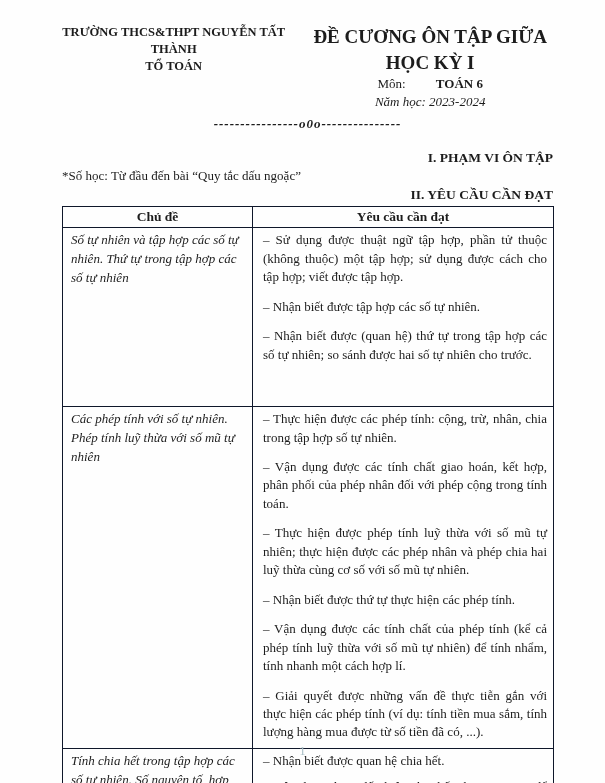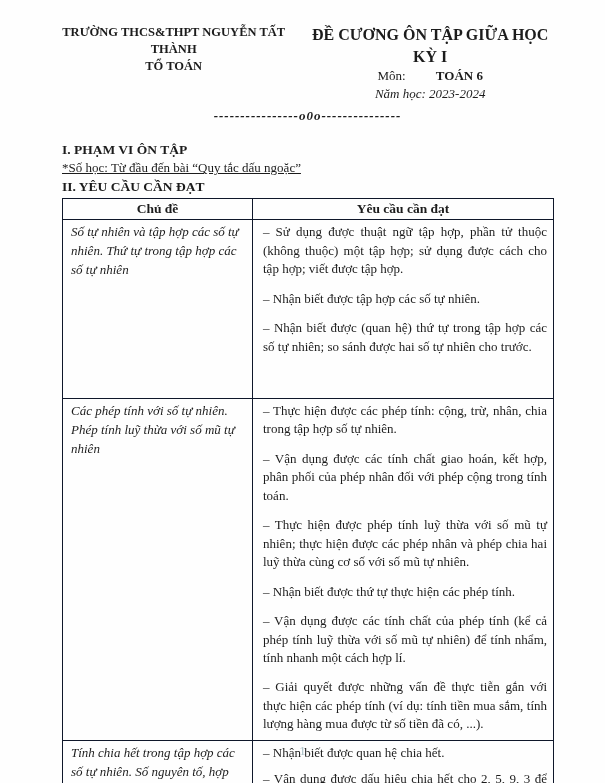--- a/index.html
+++ b/index.html
@@ -12,28 +12,28 @@
     color: #1c1c1c;
     font-family: "Liberation Serif", "DejaVu Serif", serif;
     font-size: 13px;
     padding: 24px 52px 0 62px;
     overflow: hidden;
   }
   
   .doc-header { display: flex; justify-content: space-between; align-items: flex-start; margin-left: -22px; }
   .school-block { width: 270px; text-align: center; font-weight: bold; font-size: 12.5px; line-height: 1.35; }
   .title-block { width: 248px; text-align: center; line-height: 1.35; }
-  .doc-title { font-weight: bold; font-size: 16px; }
+  .doc-title { font-weight: bold; font-size: 19px; }
   .subject-line { font-size: 13px; }
   .subject-value { font-weight: bold; margin-left: 27px; }
   .year-line { font-style: italic; font-size: 13px; }
   .divider-line { text-align: center; font-weight: bold; font-style: italic; margin: 6px 0 18px 0; letter-spacing: 1px; }
   
-  .section-title { font-weight: bold; font-size: 13.5px; margin: 2px 0 2px 0; }
-  .section-note { font-size: 13px; margin: 0 0 3px 0; text-decoration: underline; }
+  .section-title { font-weight: bold; font-size: 13.5px; margin: 2px 0 2px 0; text-align: right; }
+  .section-note { font-size: 13px; margin: 0 0 3px 0; }
   
   table.req-table { border-collapse: collapse; width: 491px; margin-top: 3px; table-layout: fixed; }
   .req-table th, .req-table td { border: 1px solid #0f172a; vertical-align: top; }
   .req-table th { font-weight: bold; text-align: center; font-size: 13.5px; padding: 2px 4px; }
   col.c-topic { width: 190px; }
   col.c-req   { width: 301px; }
   td.topic-cell { font-style: italic; padding: 3px 8px 3px 8px; line-height: 1.45; }
   td.req-cell { padding: 3px 6px 3px 10px; line-height: 1.42; }
   .req { margin: 0 0 11px 0; text-align: justify; }
   .req:last-child { margin-bottom: 3px; }

